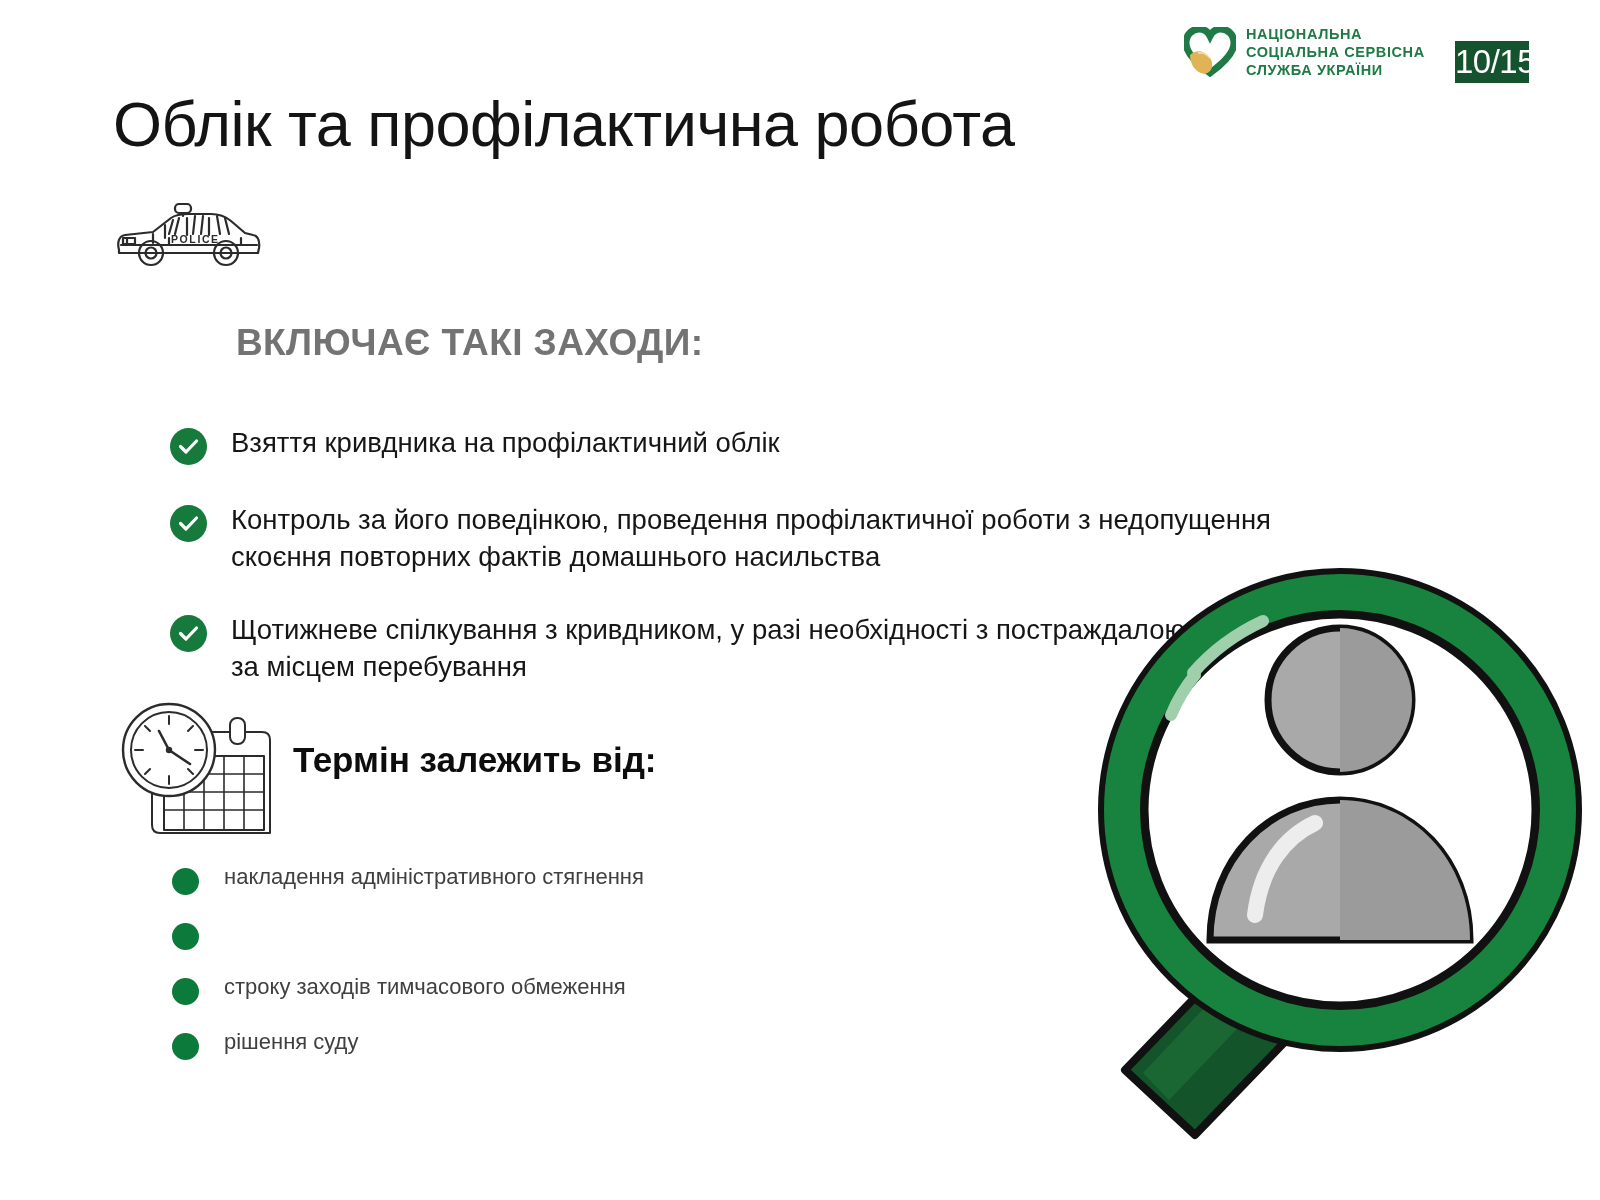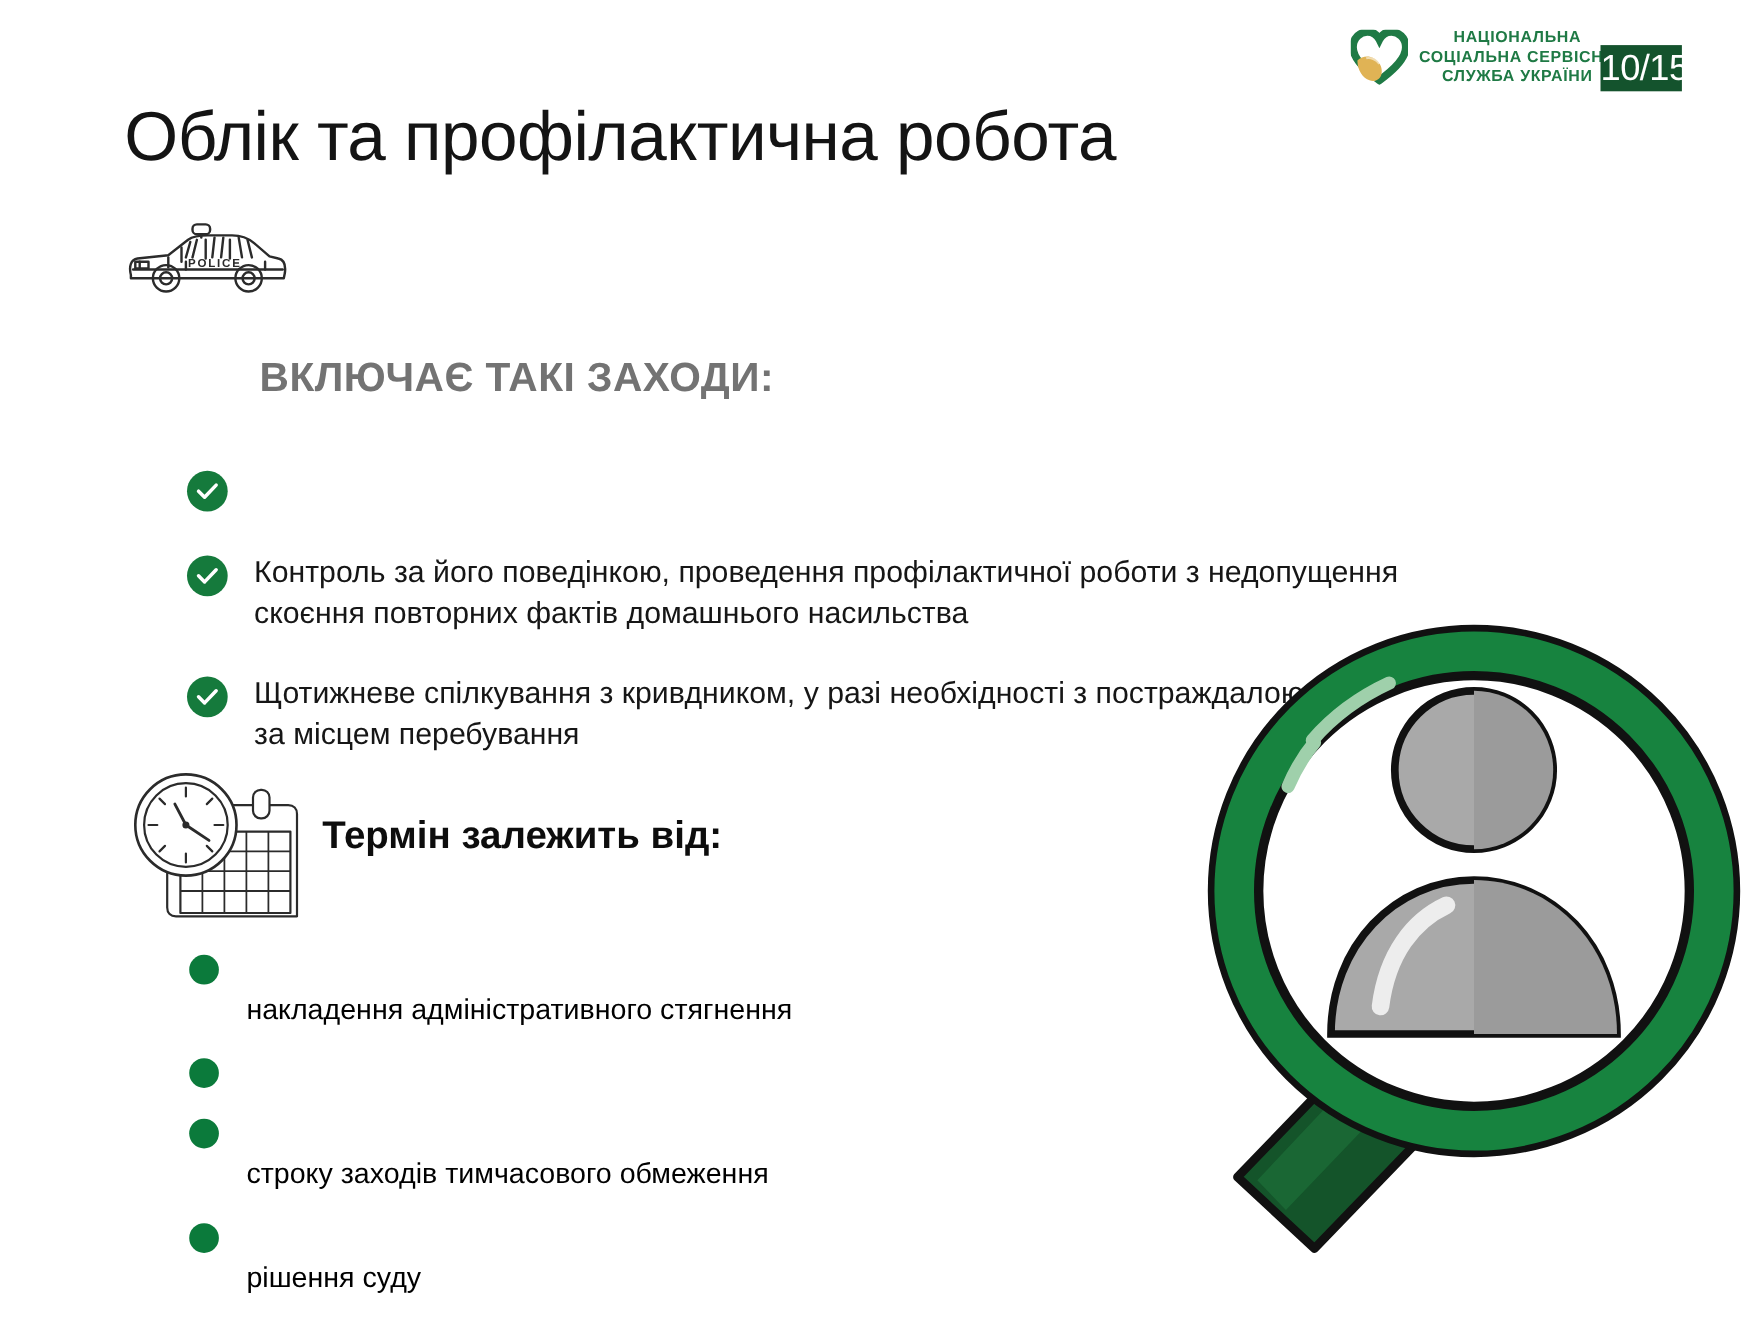--- a/index.html
+++ b/index.html
@@ -16,25 +16,24 @@
     width: 1600px;
     height: 1200px;
     background: #ffffff;
     overflow: hidden;
   }
 
   
   .brand {
     position: absolute;
     top: 26px;
-    left: 1228px;
+    left: 1184px;
     display: flex;
     align-items: center;
     gap: 10px;
-    text-align: center;
   }
   .brand-logo { width: 52px; height: 50px; display:block; }
   .brand-lines {
     display: flex;
     flex-direction: column;
     justify-content: center;
     gap: 2px;
   }
   .brand-line {
     font-size: 14.5px;
@@ -161,24 +160,23 @@
   }
   .dot {
     flex: 0 0 auto;
     width: 27px;
     height: 27px;
     border-radius: 50%;
     background: #0b7a3b;
     margin-top: 6px;
   }
   .dot-text {
-    font-size: 26px;
+    font-size: 22px;
     line-height: 1.32;
-    color: #000000;
-    margin-top: 38px;
+    color: #404040;
   }
 
   
   .magnifier {
     position: absolute;
     left: 1085px;
     top: 565px;
     width: 510px;
     height: 580px;
   }
@@ -229,20 +227,21 @@
 
   <div class="section-heading">ВКЛЮЧАЄ ТАКІ ЗАХОДИ:</div>
 
   <div class="check-list">
     <div class="check-item">
       <span class="check-badge">
         <svg width="37" height="37" viewBox="0 0 37 37">
           <path d="M10.5 18.5 L16 24 L26.5 13" fill="none" stroke="#ffffff" stroke-width="3.2" stroke-linecap="round" stroke-linejoin="round"></path>
         </svg>
       </span>
+      <span class="check-text">Взяття кривдника на профілактичний облік</span>
     </div>
     <div class="check-item">
       <span class="check-badge">
         <svg width="37" height="37" viewBox="0 0 37 37">
           <path d="M10.5 18.5 L16 24 L26.5 13" fill="none" stroke="#ffffff" stroke-width="3.2" stroke-linecap="round" stroke-linejoin="round"></path>
         </svg>
       </span>
       <span class="check-text">Контроль за його поведінкою, проведення профілактичної роботи з недопущення скоєння повторних фактів домашнього насильства</span>
     </div>
     <div class="check-item">

